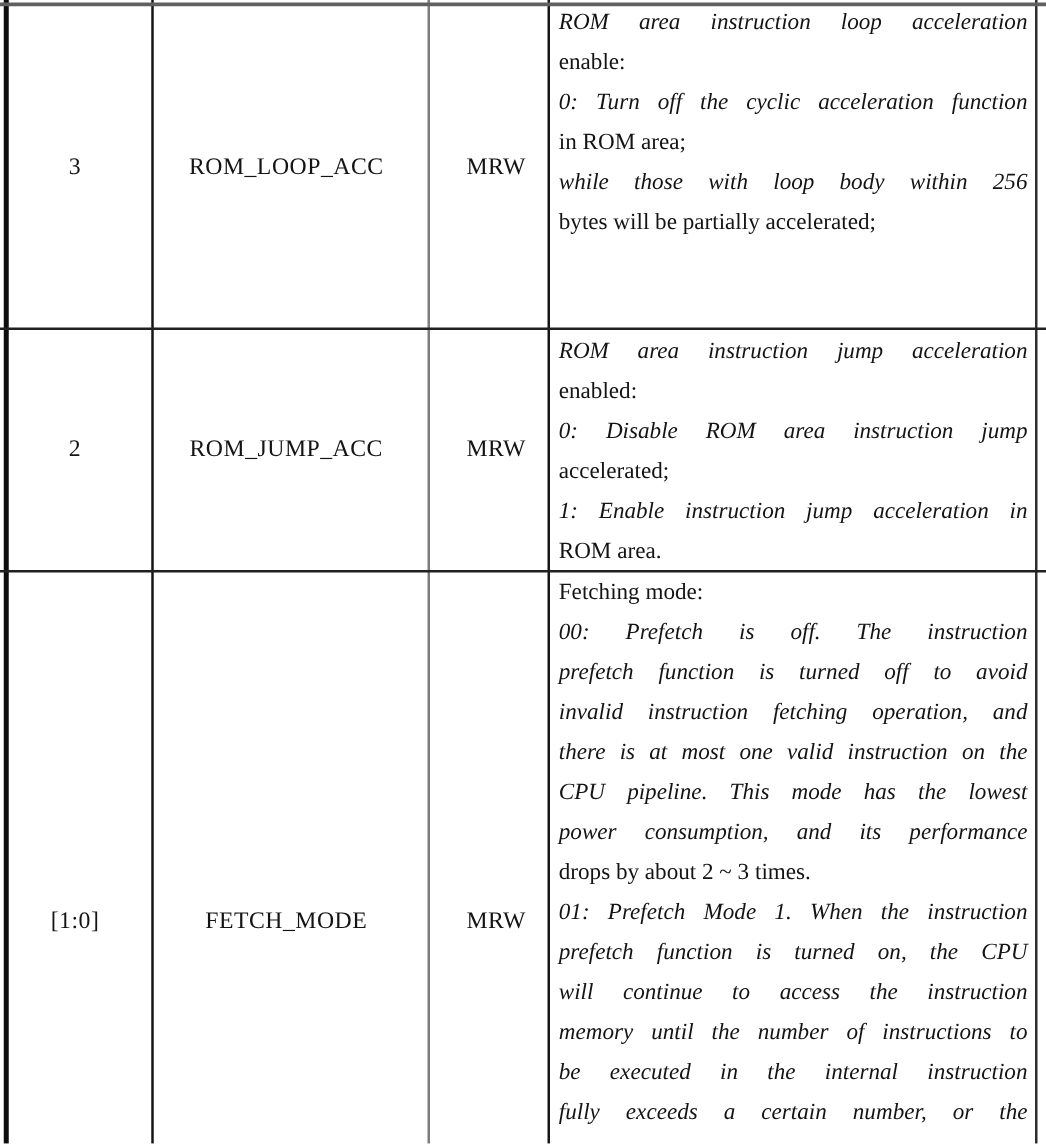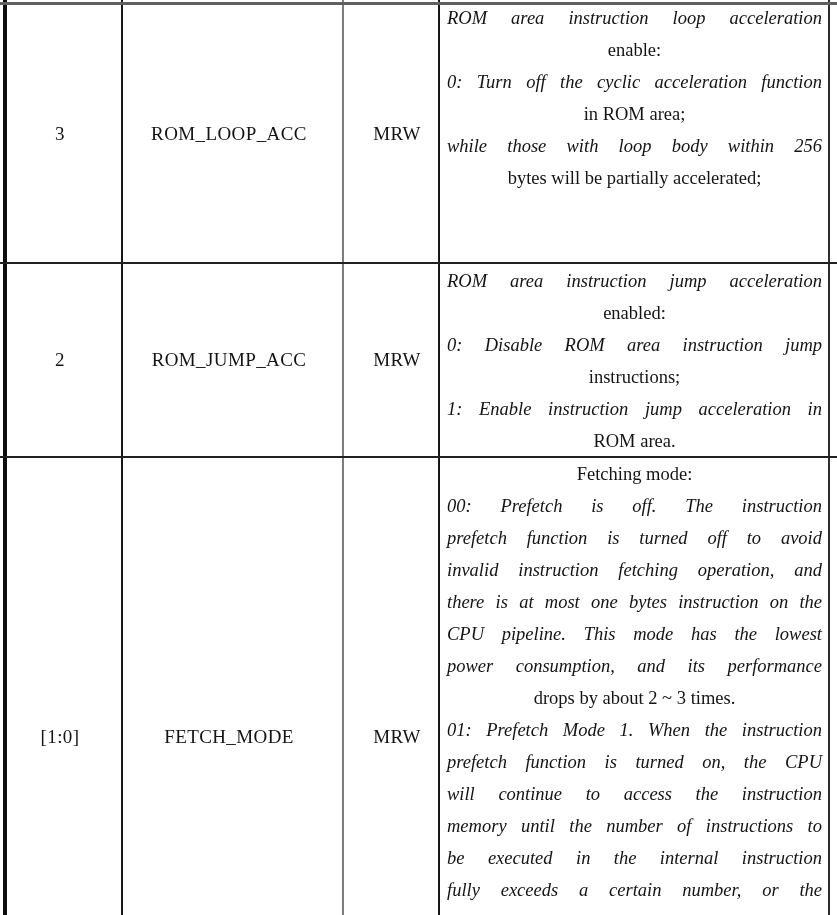--- a/index.html
+++ b/index.html
@@ -18,21 +18,21 @@
   .col-bit{left:4px;width:112px;}
   .col-name{left:123px;width:212px;}
   .col-acc{left:344px;width:106px;}
   .row1{top:5px;height:257px;}
   .row2{top:264px;height:192px;}
   .row3{top:459px;height:556px;} 
   .desc{left:447px;width:375px;font-size:18.5px;}
   .desc.d1{top:2px;}
   .desc.d2{top:265px;}
   .desc.d3{top:458px;}
-  .ln{height:32px;line-height:32px;text-align:center;}
+  .ln{height:32px;line-height:32px;text-align:left;}
   .ln.j{text-align:justify;text-align-last:justify;font-style:italic;}
   
   .vl,.hl{position:absolute;}
   .vl{top:0;height:915px;}
   .vl.left {left:3px;width:4px;background:#0d0d0d;}
   .vl.c1   {left:121px;width:2px;background:#161616;}
   .vl.c2   {left:342px;width:2px;background:#7d7d7d;}
   .vl.c3   {left:438px;width:2px;background:#161616;}
   .vl.right{left:828px;width:2px;background:#2e2e2e;}
   .hl{left:0;width:837px;}
@@ -57,34 +57,34 @@
       <div class="ln">bytes will be partially accelerated;</div>
     </div>
 
   <div class="cell lbl col-bit row2">2</div>
   <div class="cell lbl col-name row2">ROM_JUMP_ACC</div>
   <div class="cell lbl col-acc row2">MRW</div>
   <div class="cell desc d2">
       <div class="ln j">ROM area instruction jump acceleration</div>
       <div class="ln">enabled:</div>
       <div class="ln j">0: Disable ROM area instruction jump</div>
-      <div class="ln">instructions;</div>
+      <div class="ln">accelerated;</div>
       <div class="ln j">1: Enable instruction jump acceleration in</div>
       <div class="ln">ROM area.</div>
     </div>
 
   <div class="cell lbl col-bit row3">[1:0]</div>
   <div class="cell lbl col-name row3">FETCH_MODE</div>
   <div class="cell lbl col-acc row3">MRW</div>
   <div class="cell desc d3">
       <div class="ln">Fetching mode:</div>
       <div class="ln j">00: Prefetch is off. The instruction</div>
       <div class="ln j">prefetch function is turned off to avoid</div>
       <div class="ln j">invalid instruction fetching operation, and</div>
-      <div class="ln j">there is at most one bytes instruction on the</div>
+      <div class="ln j">there is at most one valid instruction on the</div>
       <div class="ln j">CPU pipeline. This mode has the lowest</div>
       <div class="ln j">power consumption, and its performance</div>
       <div class="ln">drops by about 2 ~ 3 times.</div>
       <div class="ln j">01: Prefetch Mode 1. When the instruction</div>
       <div class="ln j">prefetch function is turned on, the CPU</div>
       <div class="ln j">will continue to access the instruction</div>
       <div class="ln j">memory until the number of instructions to</div>
       <div class="ln j">be executed in the internal instruction</div>
       <div class="ln j">fully exceeds a certain number, or the</div>
     </div>

